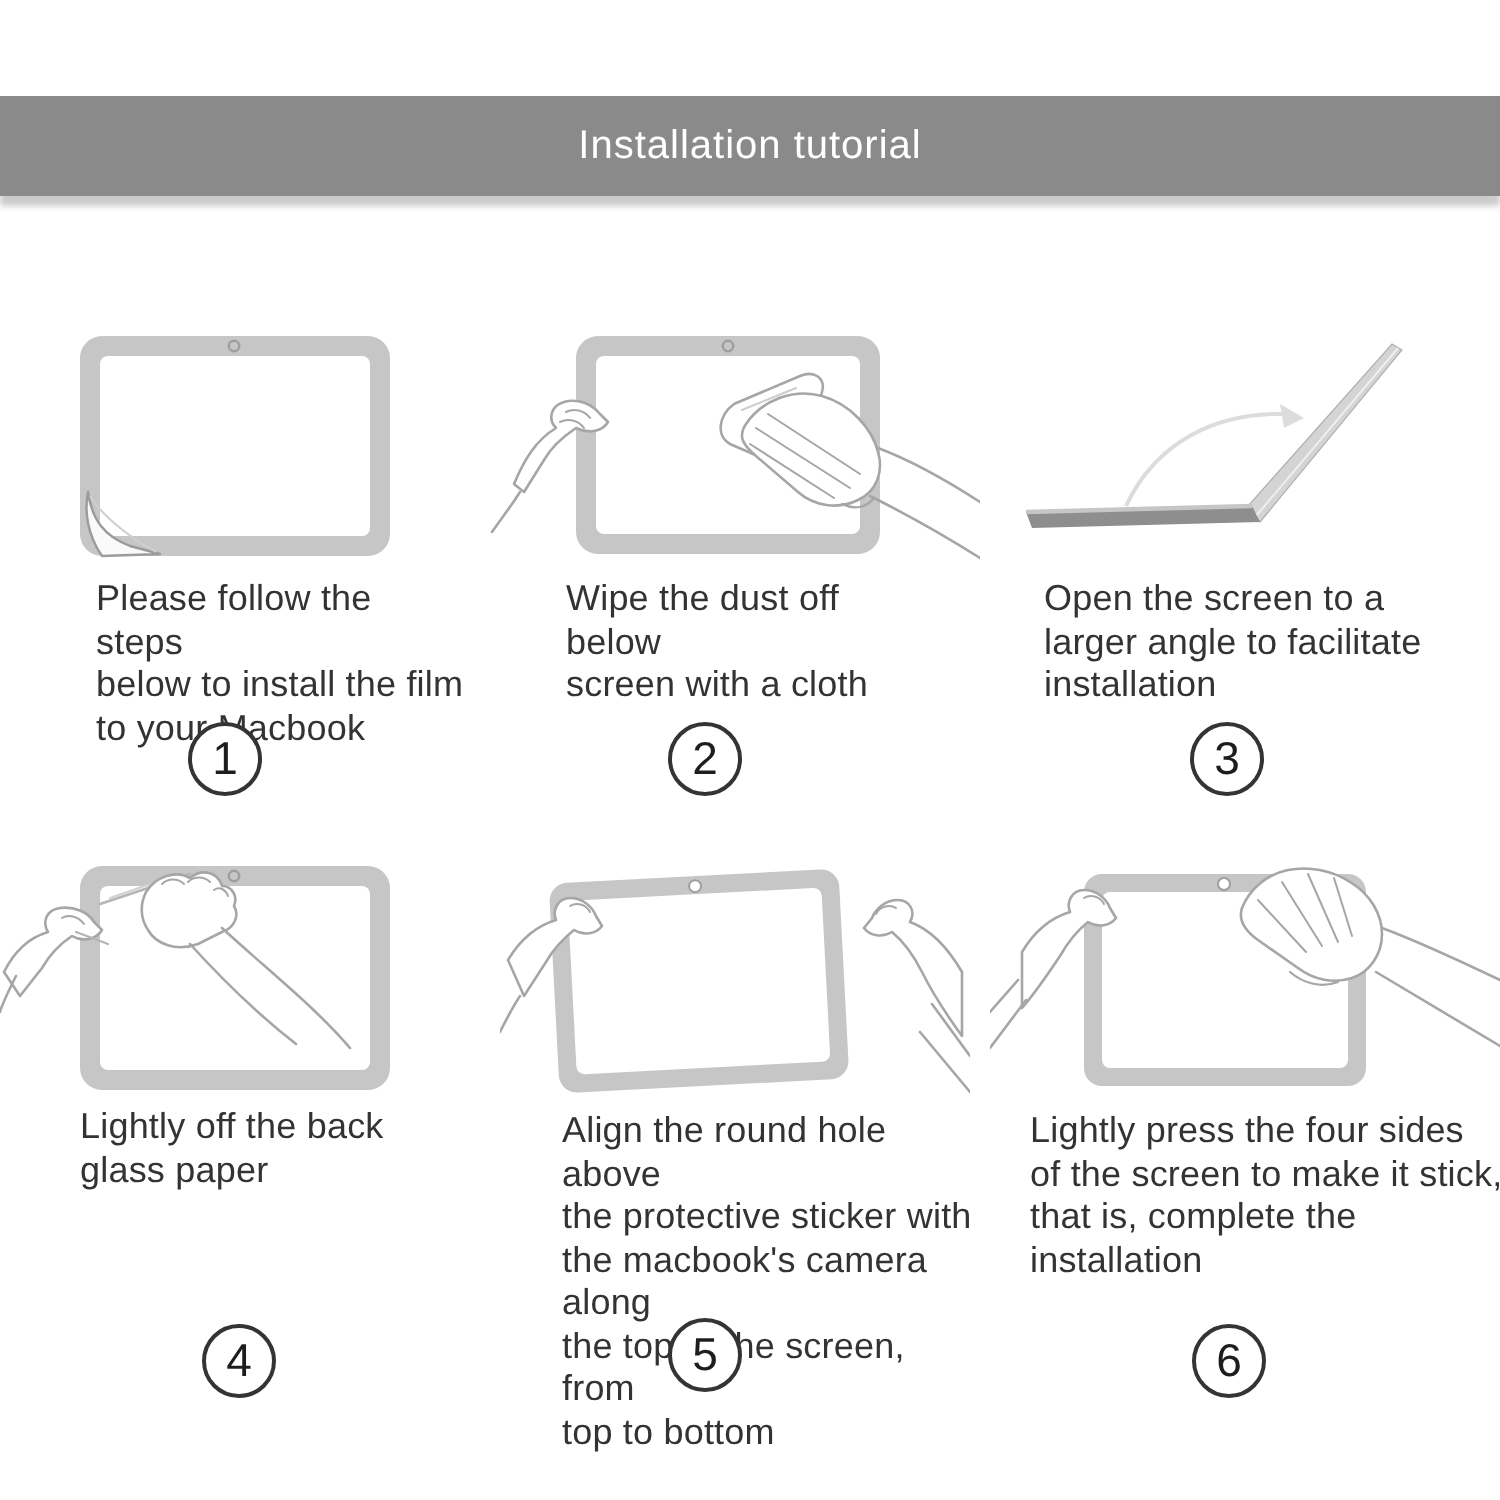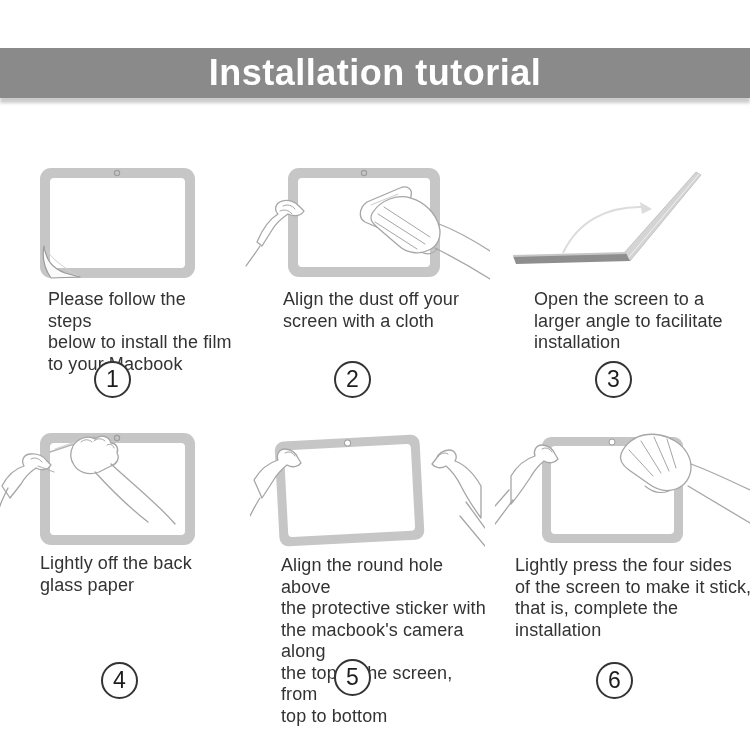--- a/index.html
+++ b/index.html
@@ -6,21 +6,21 @@
   .page{
     position:relative;width:750px;height:750px;background:#ffffff;overflow:hidden;
     font-family:"Liberation Sans",sans-serif;
   }
   .header-bar{
     position:absolute;left:0;top:48px;width:750px;height:50px;
     background:#8a8a8a;display:flex;align-items:center;justify-content:center;
     box-shadow:0 5px 3px rgba(140,140,140,0.45);
   }
   .header-title{
-    color:#ffffff;font-size:36px;letter-spacing:0.5px;font-weight:700;
+    color:#ffffff;font-size:20px;letter-spacing:0.5px;font-weight:400;
   }
   .illus{position:absolute;}
   .caption{
     position:absolute;color:#333;font-size:18px;line-height:21.5px;
     white-space:pre-line;letter-spacing:0.1px;
   }
   .numbadge{
     position:absolute;width:33px;height:33px;border:2px solid #343434;border-radius:50%;
     display:flex;align-items:center;justify-content:center;
     font-size:23px;color:#1d1d1d;background:#fff;
@@ -68,38 +68,38 @@
 
         <path d="M194,62 C210,68 228,78 245,89"></path>
         <path d="M190,86 C208,95 226,105 245,117"></path>
 
         <path d="M12,80 C17,68 23,58 33,52 C29,48 30,41 37,39 C44,37 51,40 55,45 L59,49 C56,54 49,55 43,52 C37,56 31,61 27,68 L17,84 Z" fill="#ffffff"></path>
         <path d="M38,44 C42,42 47,43 50,47" stroke-width="1"></path>
         <path d="M35,49 C39,47 44,48 47,52" stroke-width="1"></path>
         <path d="M15,84 C10,92 5,98 1,104"></path>
       </g>
     </svg>
-    <div class="caption" style="left:283px;top:289px;width:185px">Align the dust off your
+    <div class="caption" style="left:283px;top:289px;width:185px">Wipe the dust off below
 screen with a cloth</div>
     <div class="numbadge" style="left:334px;top:361px">2</div>
   </section>
 
   <section>
     <svg class="illus" style="left:500px;top:165px" width="230" height="115" viewBox="0 0 230 115">
 
       <path d="M63,88 C78,56 108,41 143,42" fill="none" stroke="#dcdcdc" stroke-width="2"></path>
       <polygon points="152,44 140,37 142,49" fill="#dcdcdc"></polygon>
 
       <path d="M130,96 L201,10 L196,7 L124,88 Z" fill="#d4d4d4" stroke="#b0b0b0" stroke-width="0.6"></path>
       <path d="M199,9 L128,93" stroke="#efefef" stroke-width="1"></path>
 
       <path d="M13,91 L126,88 L130,96 L16,99 Z" fill="#8e8e8e"></path>
       <path d="M13,91 L126,88" stroke="#c6c6c6" stroke-width="2.2"></path>
     </svg>
-    <div class="caption" style="left:534px;top:289px;width:190px">Open the screen to a
+    <div class="caption" style="left:522px;top:289px;width:190px">Open the screen to a
 larger angle to facilitate
 installation</div>
     <div class="numbadge" style="left:595px;top:361px">3</div>
   </section>
 
   <section>
     <svg class="illus" style="left:0px;top:428px" width="240" height="125" viewBox="0 0 240 125">
       <rect x="40" y="5" width="155" height="112" rx="11" fill="#c6c6c6"></rect>
       <rect x="50" y="15" width="135" height="92" rx="4" fill="#ffffff"></rect>
       <circle cx="117" cy="10" r="2.6" fill="none" stroke="#9e9e9e" stroke-width="1.2"></circle>

